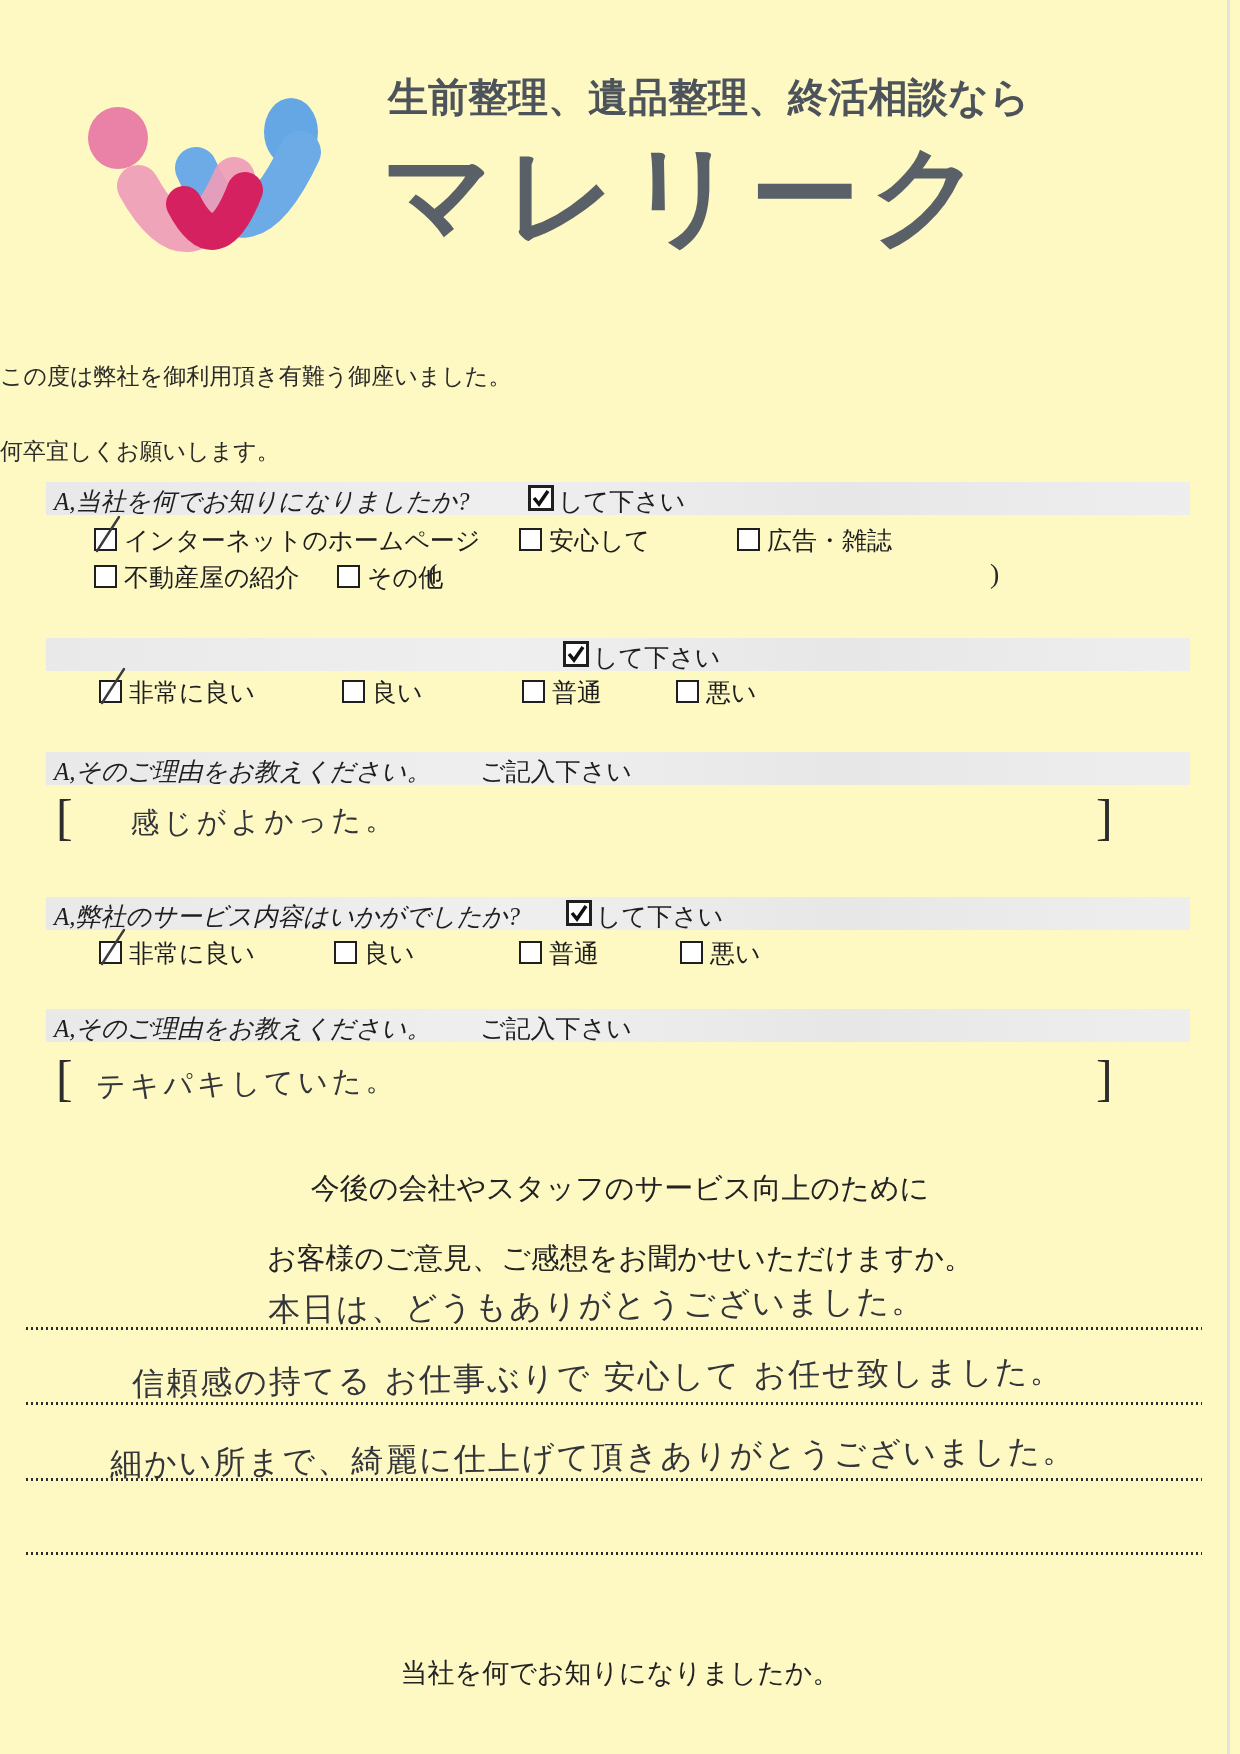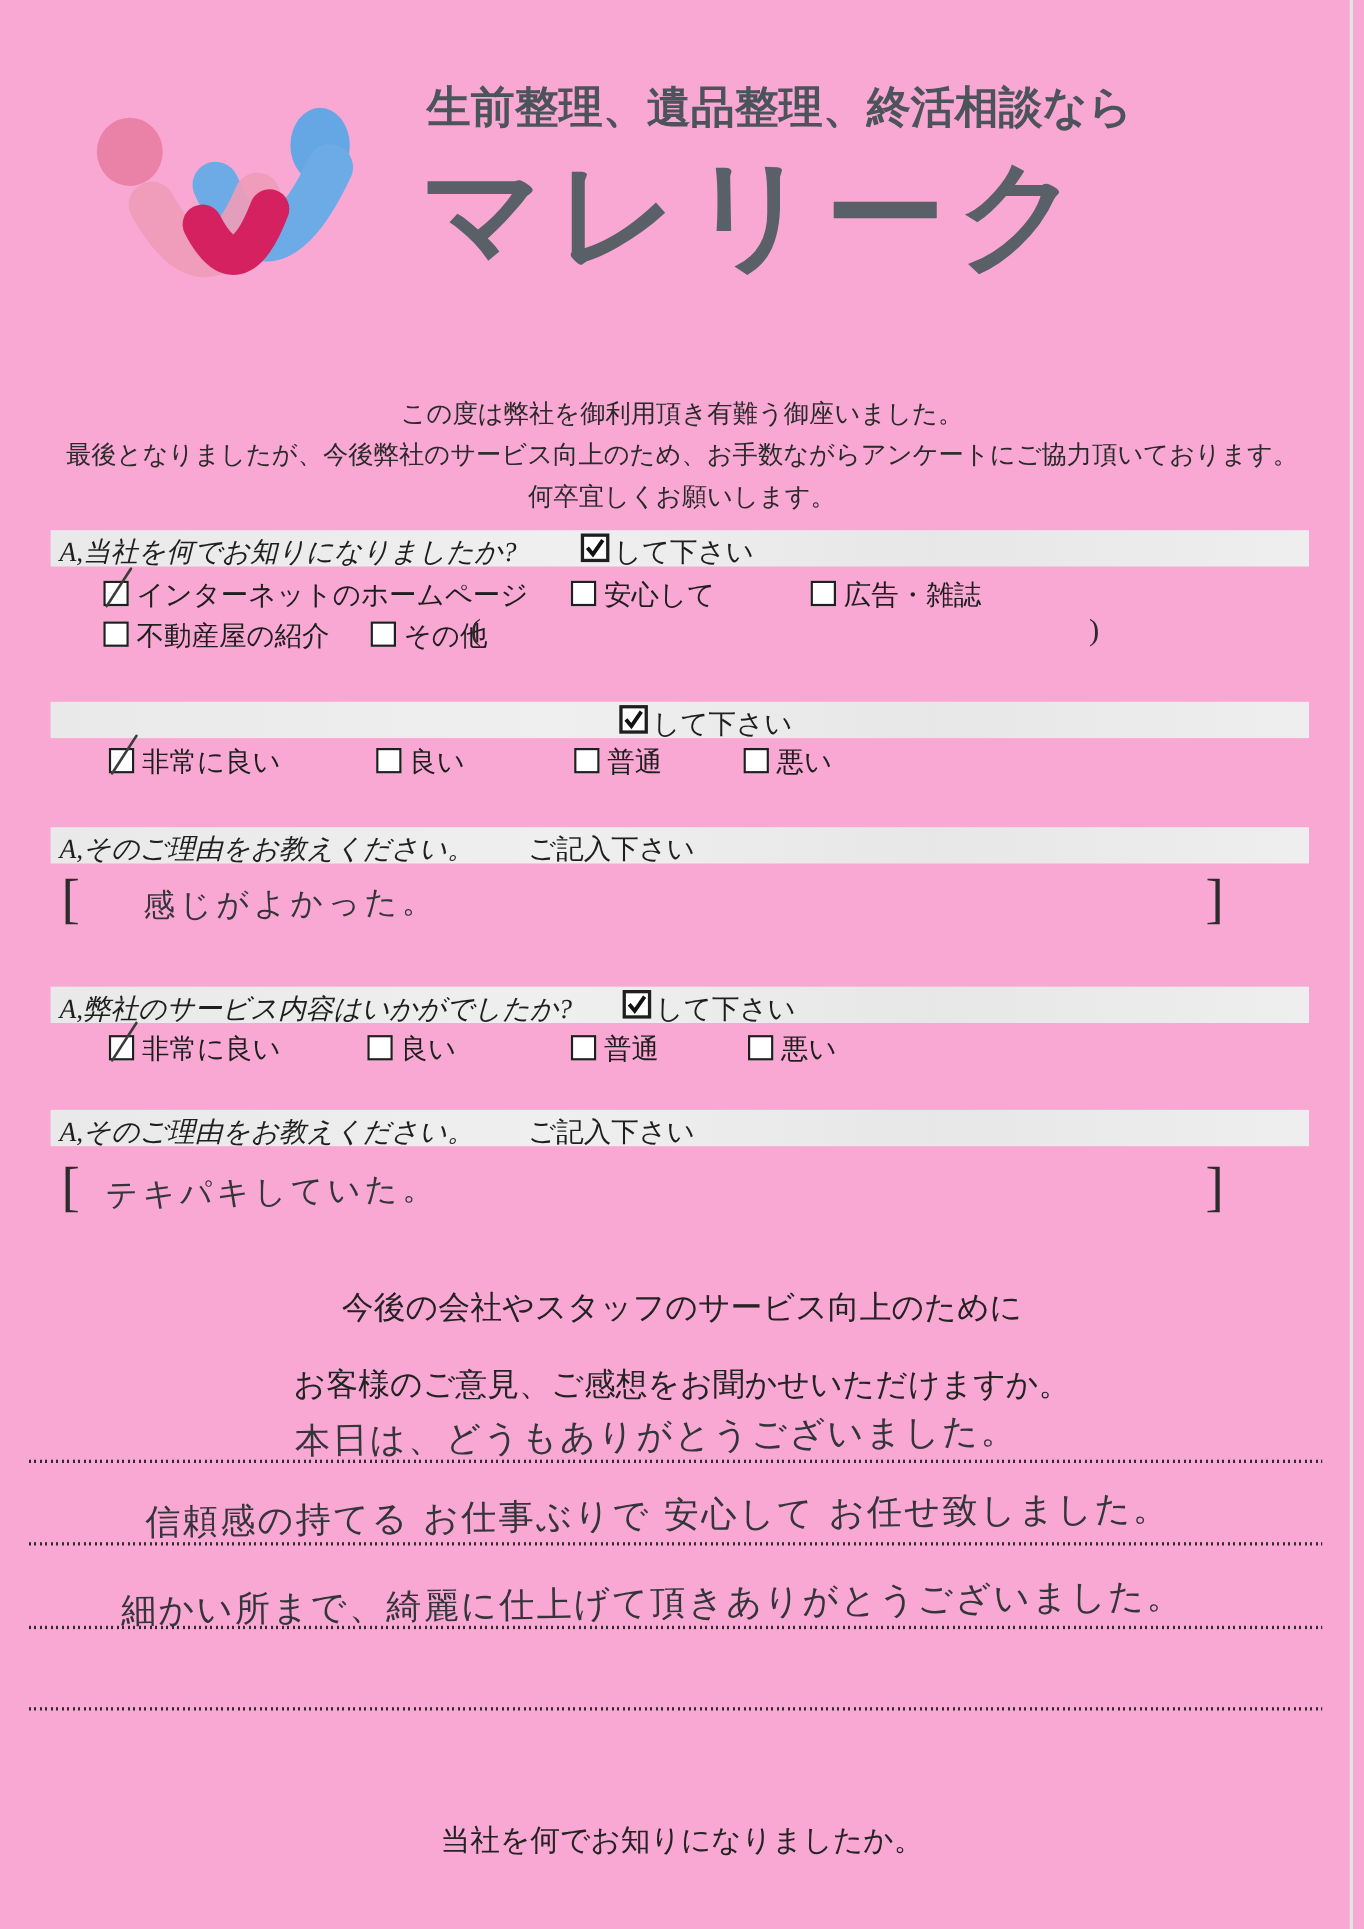--- a/index.html
+++ b/index.html
@@ -1,35 +1,35 @@
 <!DOCTYPE html>
 <html><head>
 <meta charset="utf-8">
 <style>
   html,body { margin:0; padding:0; background:#9a9a9a; }
   .page {
     position:relative; width:1240px; height:1754px; margin:0 auto;
-    background:#f9a8d4; overflow:hidden;
+    background:#fef9c3; overflow:hidden;
     font-family:"Liberation Serif", serif; color:#1e1e1e;
   }
   .scan-edge { position:absolute; right:10px; top:0; width:3px; height:100%; background:#e3e3e0; }
 
   
   .logo-svg { position:absolute; left:78px; top:88px; }
   .tagline {
     position:absolute; left:388px; top:70px; font-family:"DejaVu Sans", sans-serif;
     font-size:40px; font-weight:bold; color:#4d535a; letter-spacing:0px; white-space:nowrap;
   }
   .brand-name {
     position:absolute; left:382px; top:122px; font-family:Liberation Sans, sans-serif;
     font-size:110px; font-weight:bold; color:#5a6067; letter-spacing:10px; white-space:nowrap;
   }
 
   
-  .intro { position:absolute; left:0; width:1240px; text-align:center; font-size:23px; color:#2a2a2a; white-space:nowrap; }
+  .intro { position:absolute; left:0; width:1240px; font-size:23px; color:#2a2a2a; white-space:nowrap; }
 
   
   .q-band {
     position:absolute; left:46px; width:1144px; height:33px;
     background:linear-gradient(90deg,#e9e9e9 0%,#efefef 40%,#e7e7e7 70%,#eeeeee 100%);
     font-size:25px;
   }
   .q-label { position:absolute; left:8px; top:3px; white-space:nowrap;font-style:italic; }
   .q-instr { position:absolute; top:3px; white-space:nowrap; }
   .q-instr .txt { vertical-align:top; }
@@ -73,21 +73,20 @@
     <ellipse cx="40" cy="50" rx="30" ry="31" fill="#e982a6"></ellipse>
     <ellipse cx="213" cy="44" rx="27" ry="34" fill="#64a7e4"></ellipse>
     <path d="M118,80 Q165,185 222,64" fill="none" stroke="#6cabe6" stroke-width="42" stroke-linecap="round"></path>
     <path d="M60,98 Q112,192 156,90" fill="none" stroke="#ef9cba" stroke-width="42" stroke-linecap="round" opacity="0.92"></path>
     <path d="M106,116 Q138,178 167,102" fill="none" stroke="#d5215f" stroke-width="36" stroke-linecap="round"></path>
   </svg>
   <div class="tagline">生前整理、遺品整理、終活相談なら</div>
   <div class="brand-name">マレリーク</div>
 
   <p class="intro" style="top:338px">この度は弊社を御利用頂き有難う御座いました。</p>
-  <p class="intro" style="top:375px">最後となりましたが、今後弊社のサービス向上のため、お手数ながらアンケートにご協力頂いております。</p>
   <p class="intro" style="top:413px">何卒宜しくお願いします。</p>
 
   <div class="q-band" style="top:482px">
     <span class="q-label">A,当社を何でお知りになりましたか?</span>
     <span class="q-instr" style="left:482px">
       <span class="cbox printed"><svg class="mark" width="20" height="20">
             <polyline points="3,10 8,16 17,3" fill="none" stroke="#111" stroke-width="3.5"></polyline>
           </svg></span><span class="txt">して下さい</span>
     </span>
   </div>

